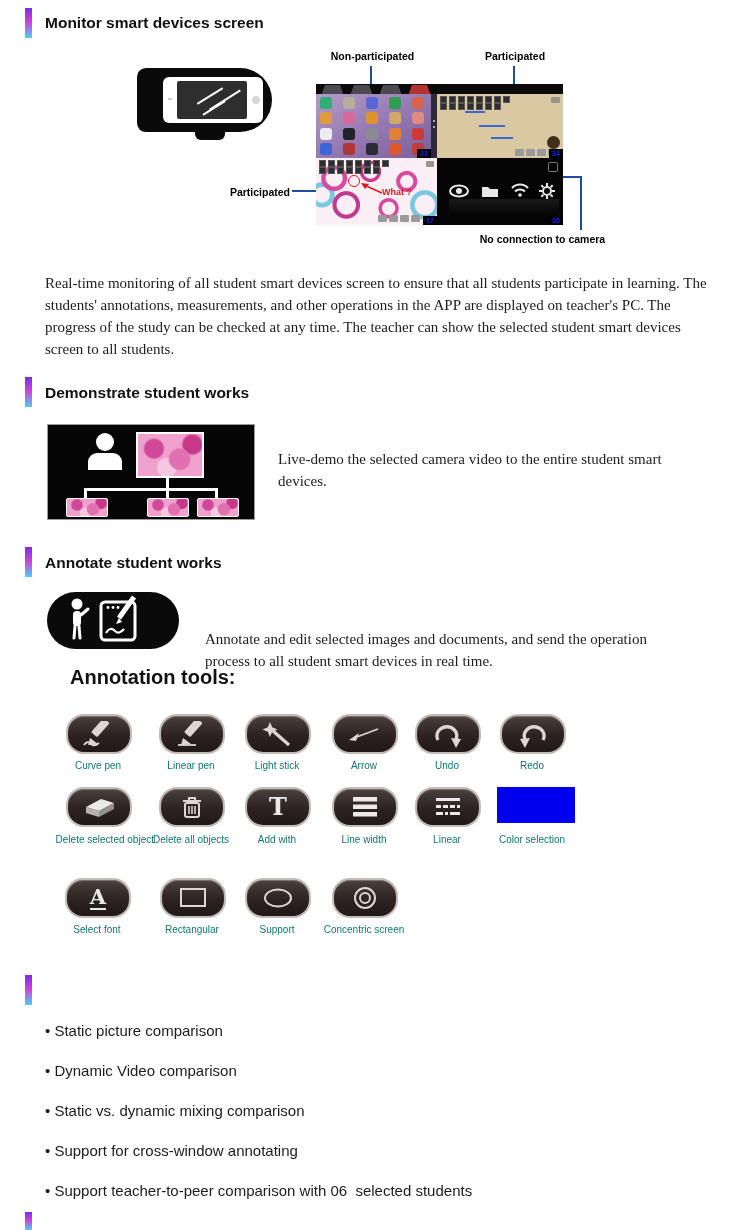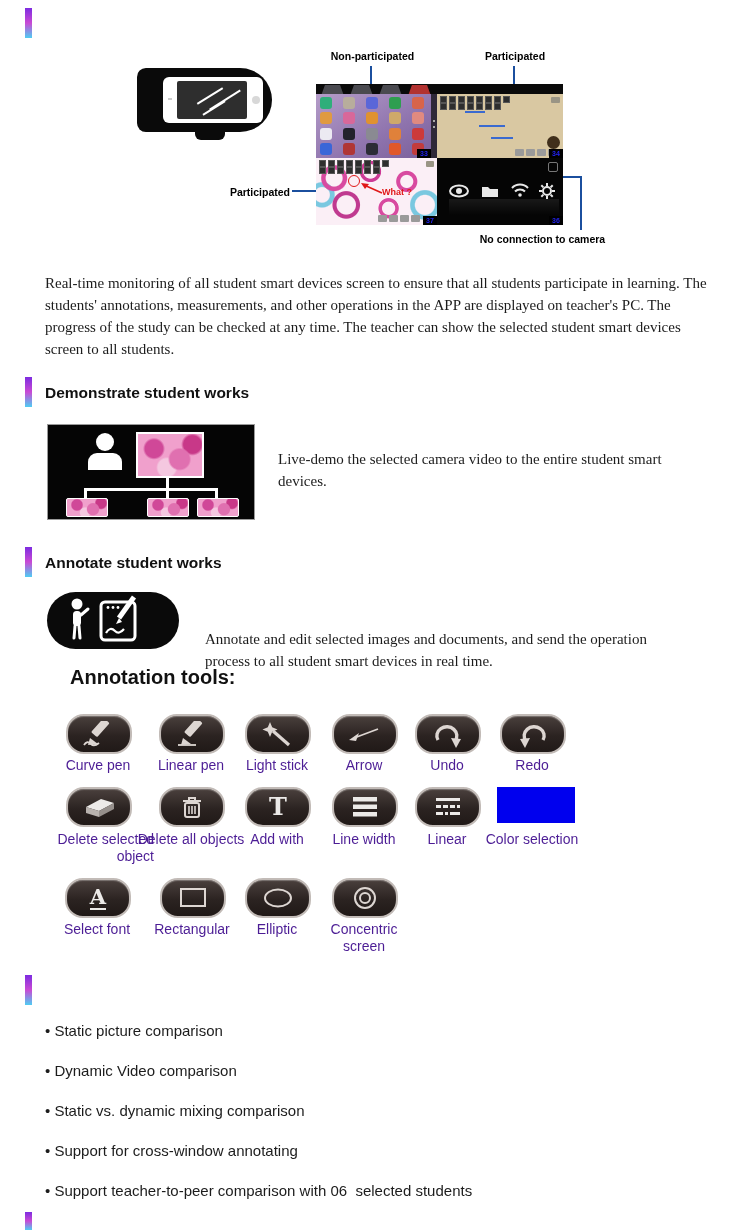--- a/index.html
+++ b/index.html
@@ -37,21 +37,21 @@
   .pinktex{background-color:#f0a0cc;background-image:
      radial-gradient(circle at 25% 35%,#d04898 0 16%,transparent 20%),
      radial-gradient(circle at 65% 60%,#e070b0 0 20%,transparent 24%),
      radial-gradient(circle at 85% 25%,#c83888 0 14%,transparent 18%),
      radial-gradient(circle at 45% 80%,#f4c8e0 0 18%,transparent 22%);}
   
   .tool-btn{position:absolute;width:62px;height:36px;border-radius:18px;
      background:linear-gradient(180deg,#4a403d 0%,#2b2321 55%,#201917 100%);
      border:2px solid #c2bbb7;box-shadow:inset 0 1px 1px rgba(255,255,255,.28);
      display:flex;align-items:center;justify-content:center;}
-  .tool-label{position:absolute;width:112px;font-size:14px;line-height:17px;color:#4c1d95;text-align:center;}
+  .tool-label{position:absolute;width:112px;font-size:10px;line-height:17px;color:#0f766e;text-align:center;}
   .bullet{position:absolute;left:45px;font-size:15px;color:#1c1c1c;white-space:pre-wrap;}
   .bullet::before{content:"\2022  ";}
   .tissue-brown{background-color:#d9c8a2;background-image:
      radial-gradient(circle at 20% 60%,#8a5a2a 0 10%,transparent 16%),
      radial-gradient(circle at 55% 30%,#b07a40 0 14%,transparent 20%),
      radial-gradient(circle at 80% 70%,#96causes 0 0,transparent 0),
      radial-gradient(circle at 78% 65%,#8a5526 0 12%,transparent 18%),
      radial-gradient(circle at 40% 85%,#a86c34 0 10%,transparent 15%);}
   .tissue-pink{background-color:#fbeff6;background-image:
      radial-gradient(circle at 15% 30%,transparent 0 7%,#d84aa0 8% 11%,transparent 12%),
@@ -61,20 +61,21 @@
      radial-gradient(circle at 60% 75%,transparent 0 7%,#d84aa0 8% 11%,transparent 12%),
      radial-gradient(circle at 90% 70%,transparent 0 8%,#7ac8e0 9% 12%,transparent 13%),
      radial-gradient(circle at 5% 55%,transparent 0 6%,#7ac8e0 7% 10%,transparent 11%);}
 </style>
 </head>
 <body>
 
 <div class="page">
 
   <div class="abs section-bar" style="left:25px;top:8px;"></div>
+  <div class="abs section-title" style="left:45px;top:14px;">Monitor smart devices screen</div>
 
   <div class="abs phone-shell" style="left:137px;top:68px;">
     <div class="phone-body">
       <div class="spk"></div>
       <div class="phone-screen">
         <div class="pline" style="left:18px;top:14px;width:30px;"></div>
         <div class="pline" style="left:30px;top:18px;width:36px;"></div>
         <div class="pline" style="left:24px;top:26px;width:26px;"></div>
       </div>
       <div class="home-btn"></div>
@@ -397,21 +398,21 @@
   </div>
   <div class="tool-btn" style="left:332px;top:878px;">
     <svg width="40" height="28">
       <circle cx="20" cy="14" r="10" fill="none" stroke="#ddd6d2" stroke-width="2"></circle>
       <circle cx="20" cy="14" r="5" fill="none" stroke="#ddd6d2" stroke-width="2"></circle>
     </svg>
   </div>
 
   <div class="tool-label" style="left:41px;top:921px;">Select font</div>
   <div class="tool-label" style="left:136px;top:921px;">Rectangular</div>
-  <div class="tool-label" style="left:221px;top:921px;">Elliptic</div>
+  <div class="tool-label" style="left:221px;top:921px;">Support</div>
   <div class="tool-label" style="left:308px;top:921px;">Concentric screen</div>
 
   <div class="abs section-bar" style="left:25px;top:975px;"></div>
 
   <div class="bullet" style="top:1022px;">Static picture comparison</div>
   <div class="bullet" style="top:1062px;">Dynamic Video comparison</div>
   <div class="bullet" style="top:1142px;">Support for cross-window annotating</div>
   <div class="bullet" style="top:1102px;">Static vs. dynamic mixing comparison</div>
   <div class="bullet" style="top:1182px;">Support teacher-to-peer comparison with 06  selected students</div>
 

